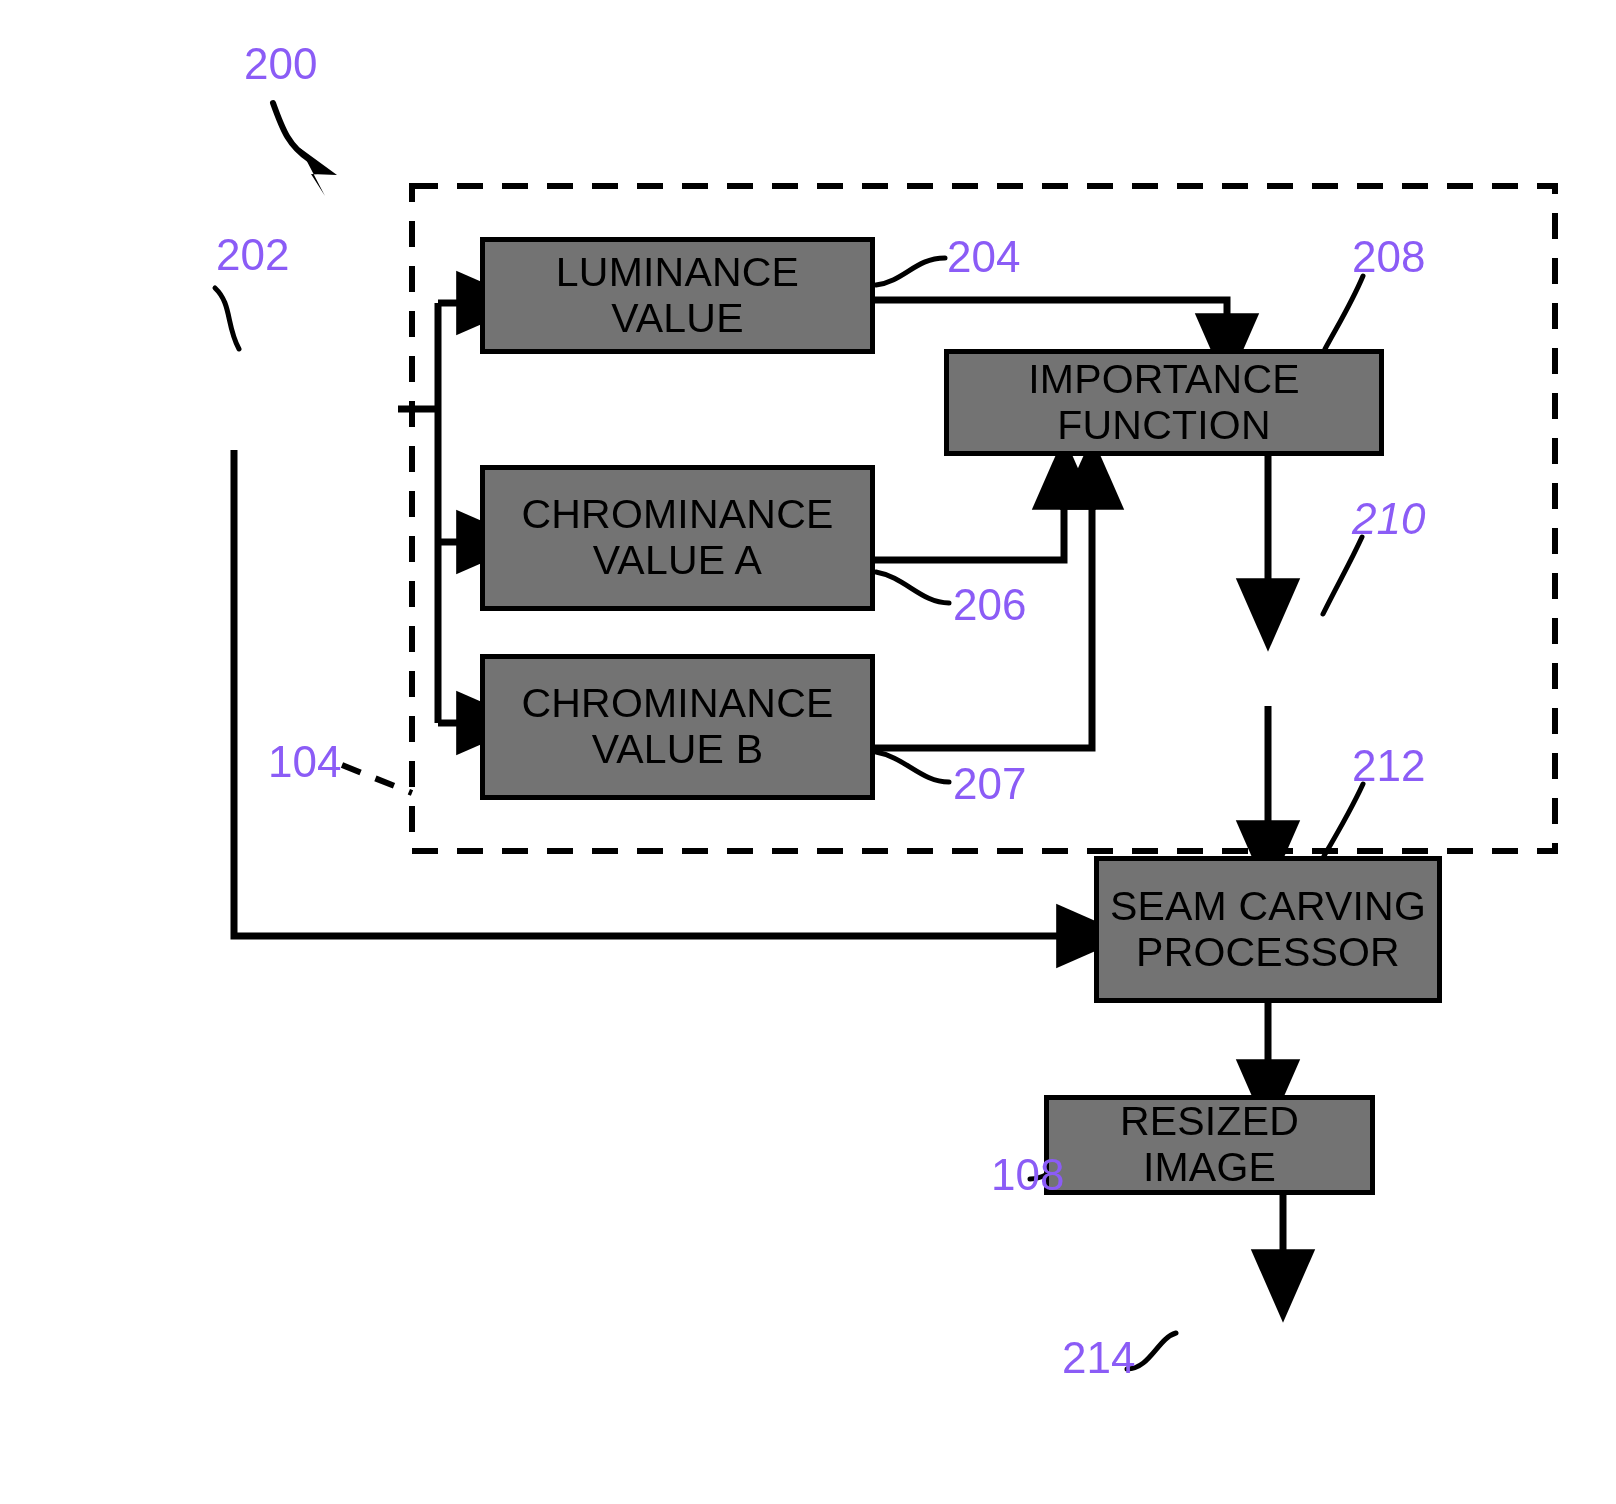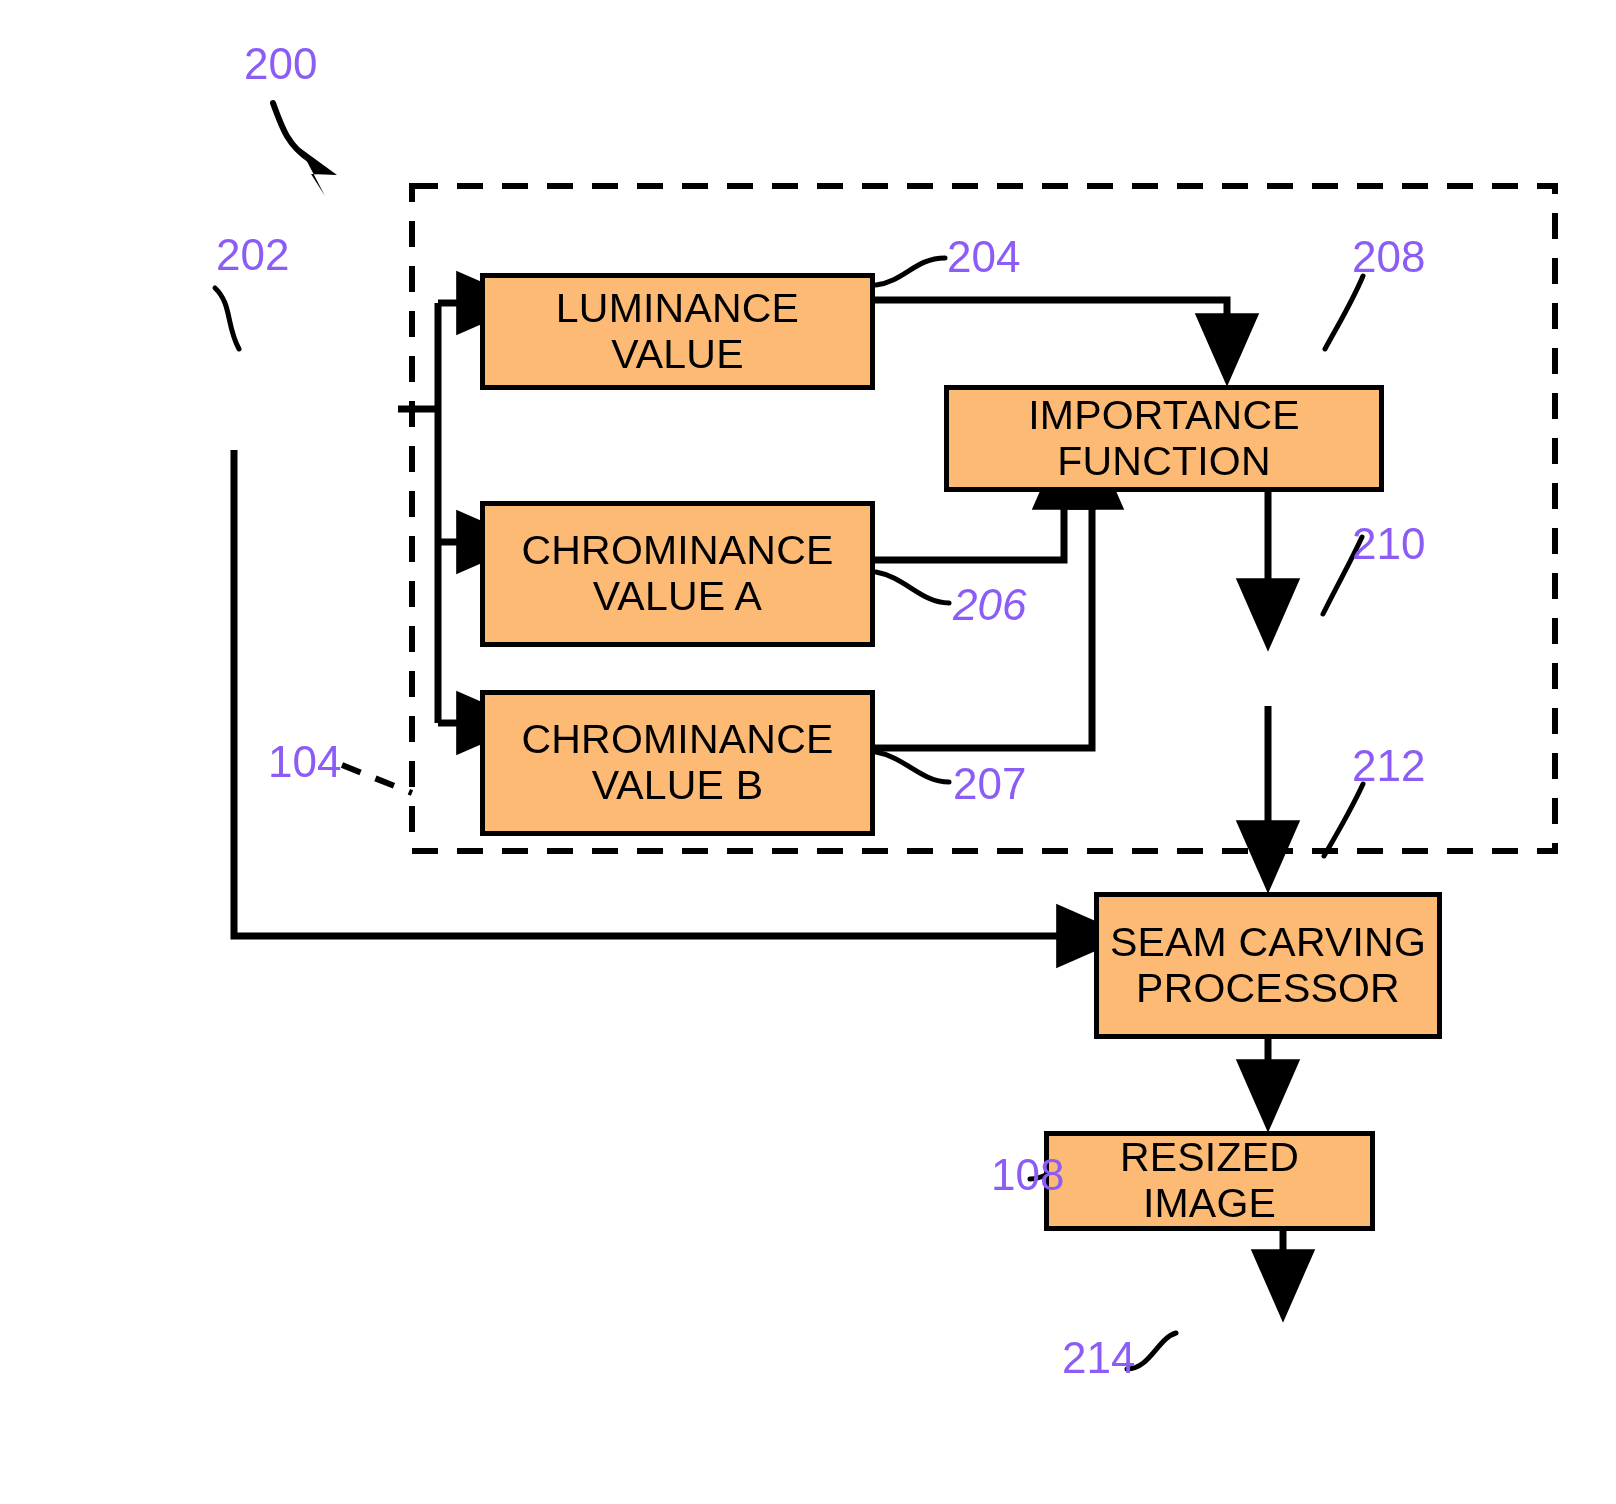--- a/index.html
+++ b/index.html
@@ -18,30 +18,29 @@
   #svg-layer{
     position:absolute;
     left:0; top:0;
     width:1616px;
     height:1504px;
   }
   
   .box{
     position:absolute;
     border:5px solid #000000;
-    background:#fdba74;
+    background:#737373;
     box-sizing:border-box;
     display:flex;
     align-items:center;
     justify-content:center;
     text-align:center;
     line-height:1.12;
     letter-spacing:0.2px;
     z-index:5;
-    margin-top:36px;
   }
   .box .box-label{
     display:block;
     width:100%;
     white-space:pre-line;
   }
   
   .ref{
     position:absolute;
     font-size:44px;
@@ -57,24 +56,24 @@
   #box-chroma-b   { left:480px;  top:654px;  width:395px; height:146px; font-size:41px; }
   #box-importance-function{ left:944px; top:349px; width:440px; height:107px; font-size:41px; }
   #box-importance-map     { left:1094px; top:614px; width:348px; height:92px;  font-size:41px; }
   #box-seam-carving       { left:1094px; top:856px; width:348px; height:147px; font-size:41px; }
   #box-resized-image      { left:1044px; top:1095px; width:331px; height:100px; font-size:41px; }
   #box-output             { left:1176px; top:1285px; width:215px; height:96px;  font-size:41px; }
   
   #ref-200 { left:244px;  top:42px; }
   #ref-202 { left:176px;  top:233px;margin-left:40px; }
   #ref-204 { left:947px;  top:235px; }
-  #ref-206 { left:953px;  top:583px;font-style:italic; }
+  #ref-206 { left:953px;  top:583px; }
   #ref-207 { left:953px;  top:762px; }
   #ref-208 { left:1352px; top:235px; }
-  #ref-210 { left:1352px; top:522px; }
+  #ref-210 { left:1352px; top:497px;font-style:italic; }
   #ref-212 { left:1352px; top:744px; }
   #ref-104 { left:268px;  top:740px; }
   #ref-108 { left:963px;  top:1153px;margin-left:28px; }
   #ref-214 { left:1062px; top:1336px; }
 </style>
 </head>
 <body>
 
 <div id="stage">
 

